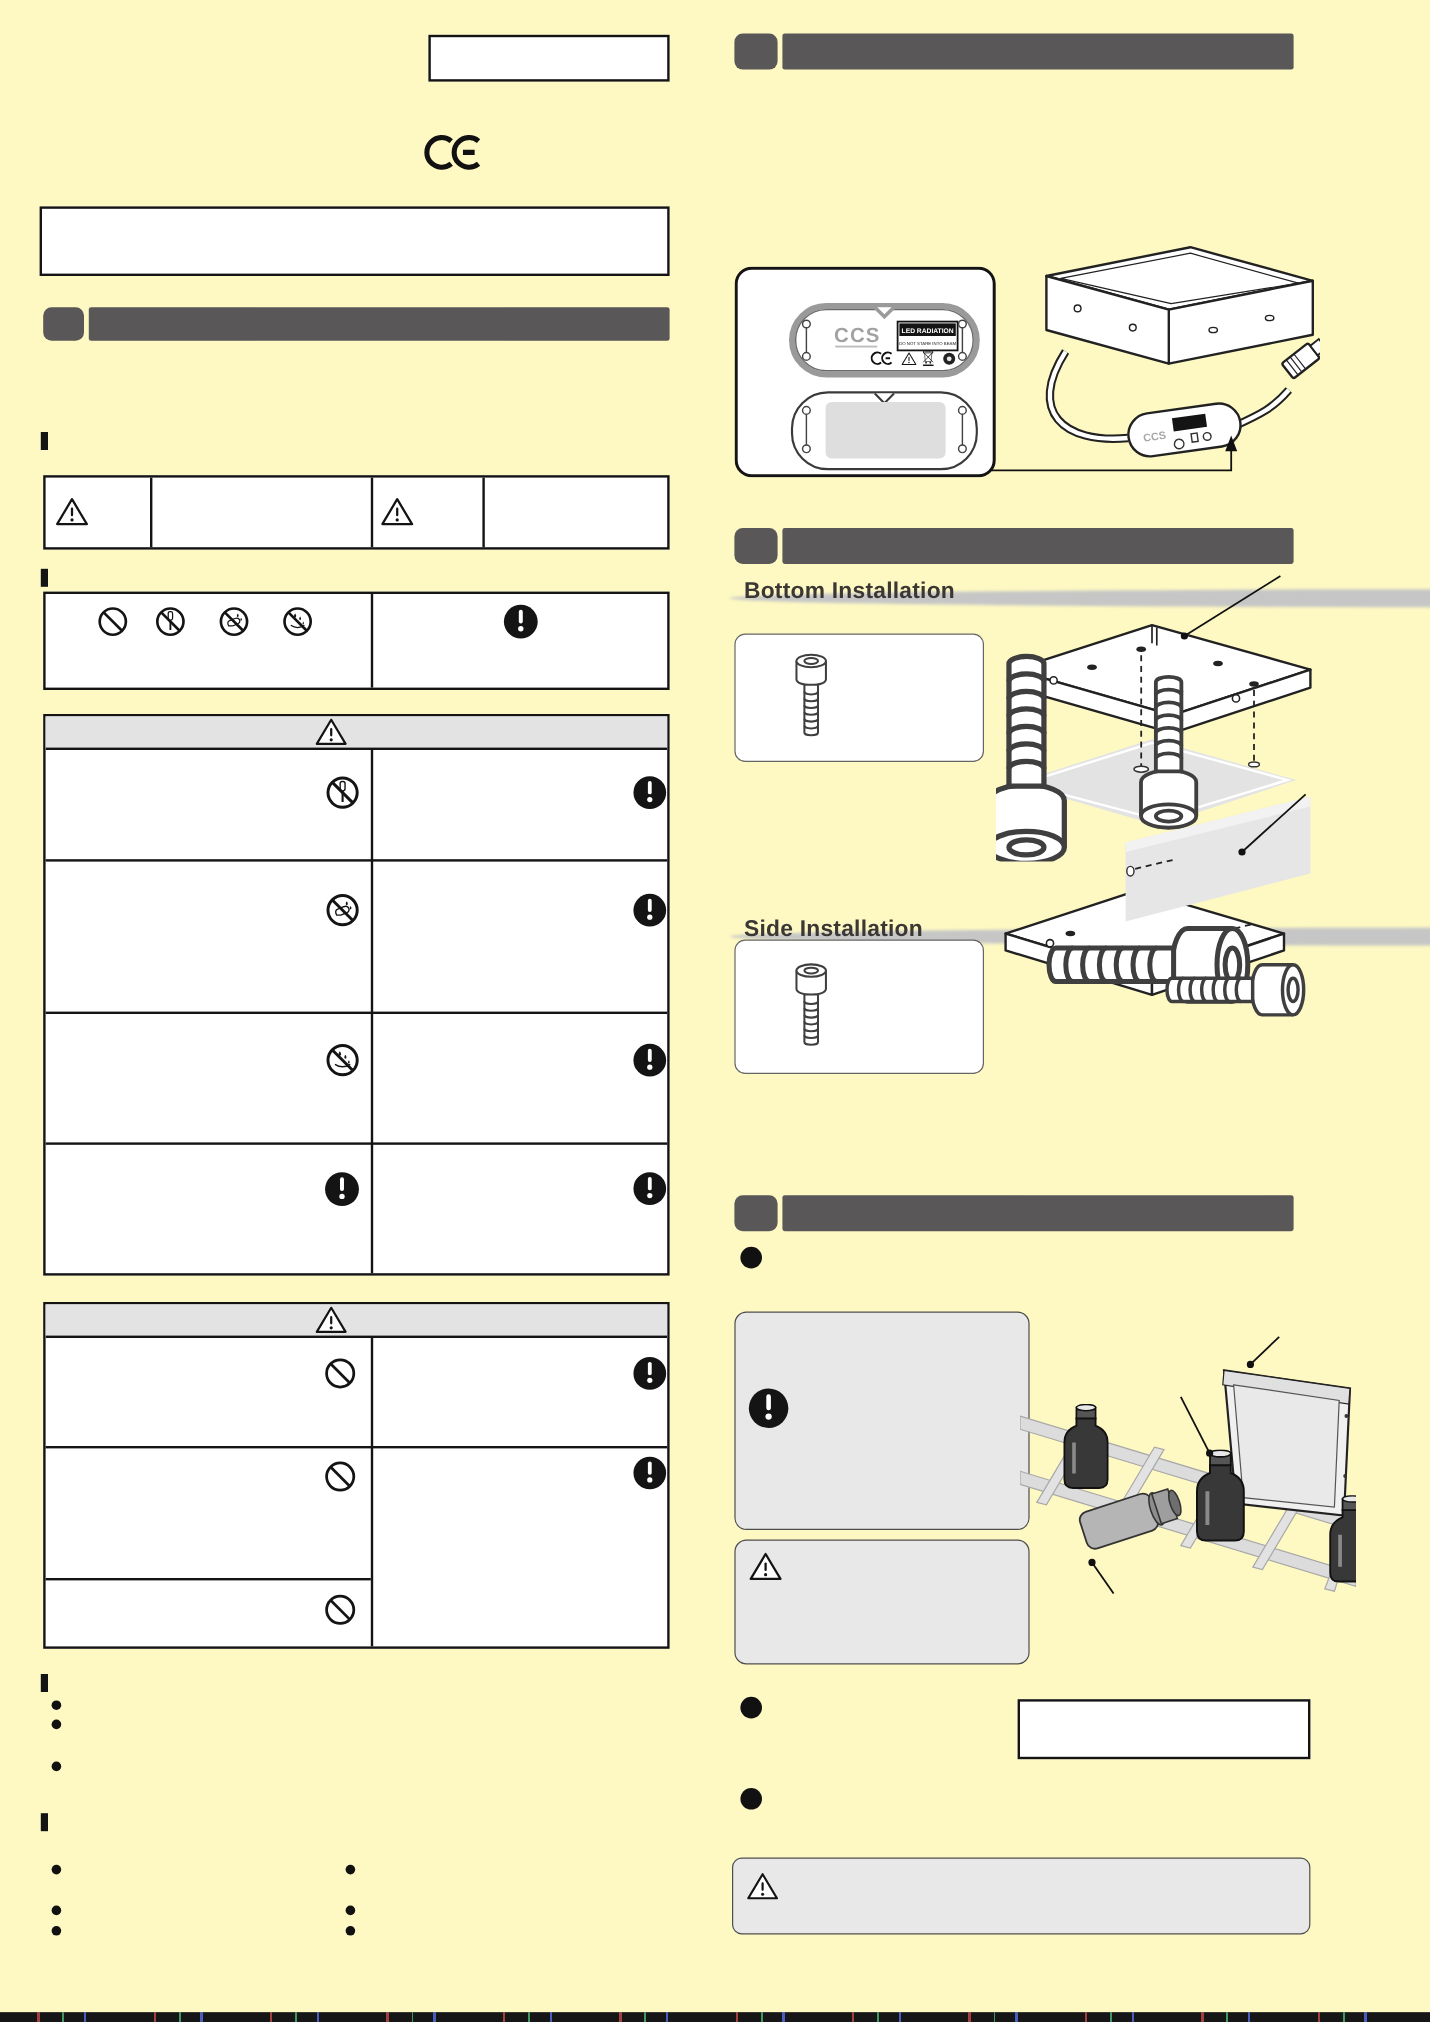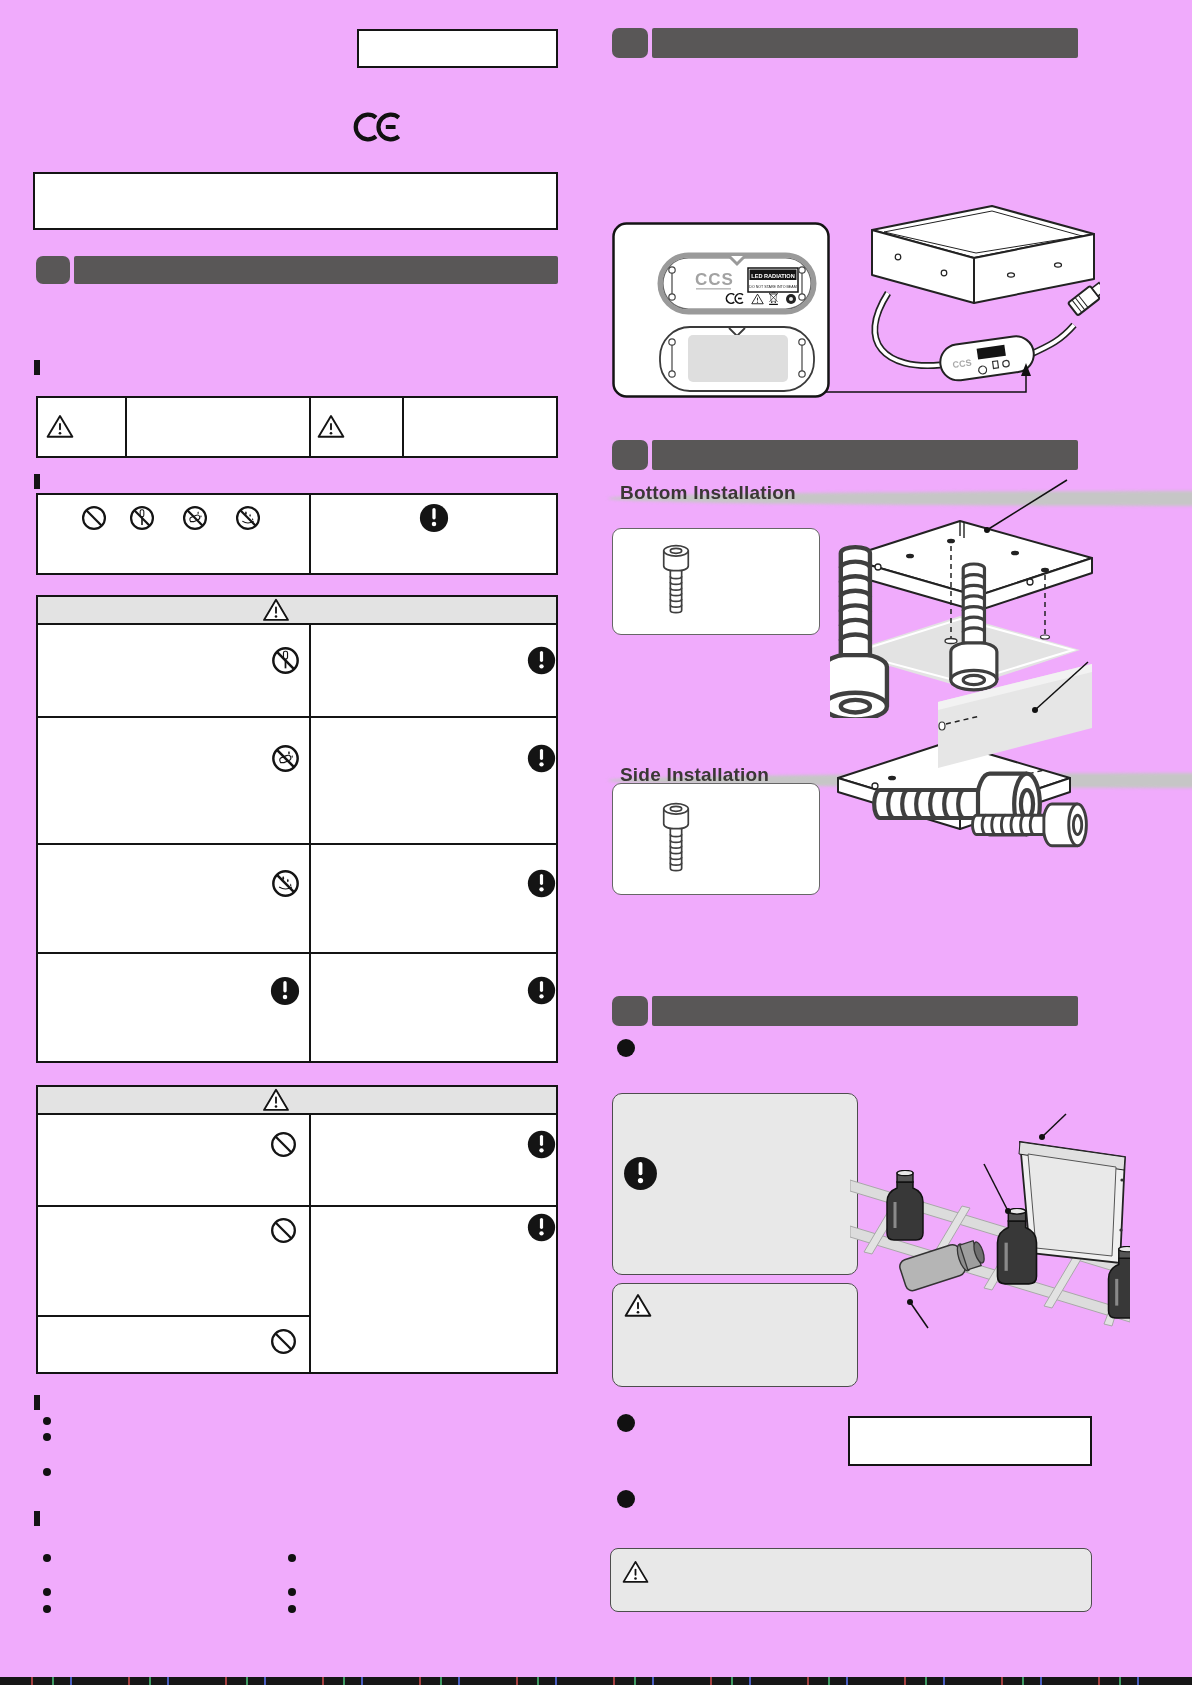--- a/index.html
+++ b/index.html
@@ -1,16 +1,16 @@
 <!DOCTYPE html>
 <html><head>
 <meta charset="utf-8">
 <style>
   html,body{margin:0;padding:0;background:#fff;}
-  .page{position:relative;width:1192px;height:1685px;background:#f0abfc;font-family:"Liberation Sans",sans-serif;overflow:hidden;}
+  .page{position:relative;width:1192px;height:1685px;background:#fef9c3;font-family:"Liberation Sans",sans-serif;overflow:hidden;}
   .abs{position:absolute;}
   .box{border:2px solid #141414;background:#fff;box-sizing:border-box;}
   .tab{background:#595757;border-radius:7px;}
   .bar{background:#595757;border-radius:2px;}
   .marker{background:#141414;}
   .tbl{border:2px solid #141414;background:#fff;box-sizing:border-box;}
   .vline{background:#141414;width:2px;}
   .hline{background:#141414;height:2px;}
   .grayrow{background:#e3e3e3;border-bottom:2px solid #141414;box-sizing:border-box;}
   .dot{background:#111;border-radius:50%;}

